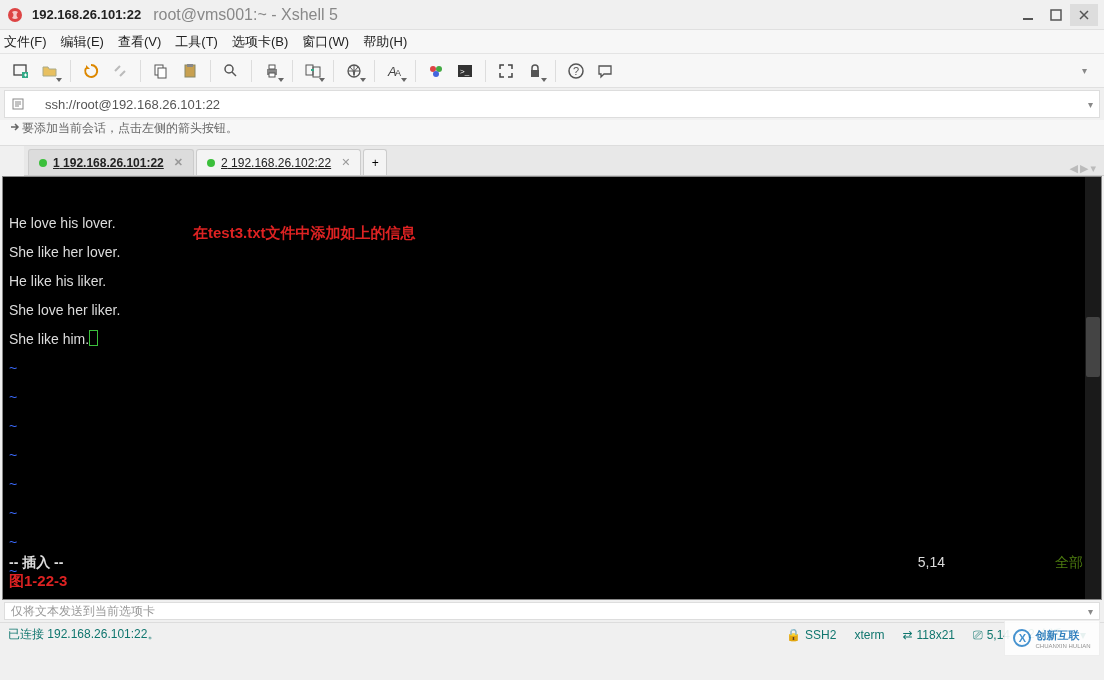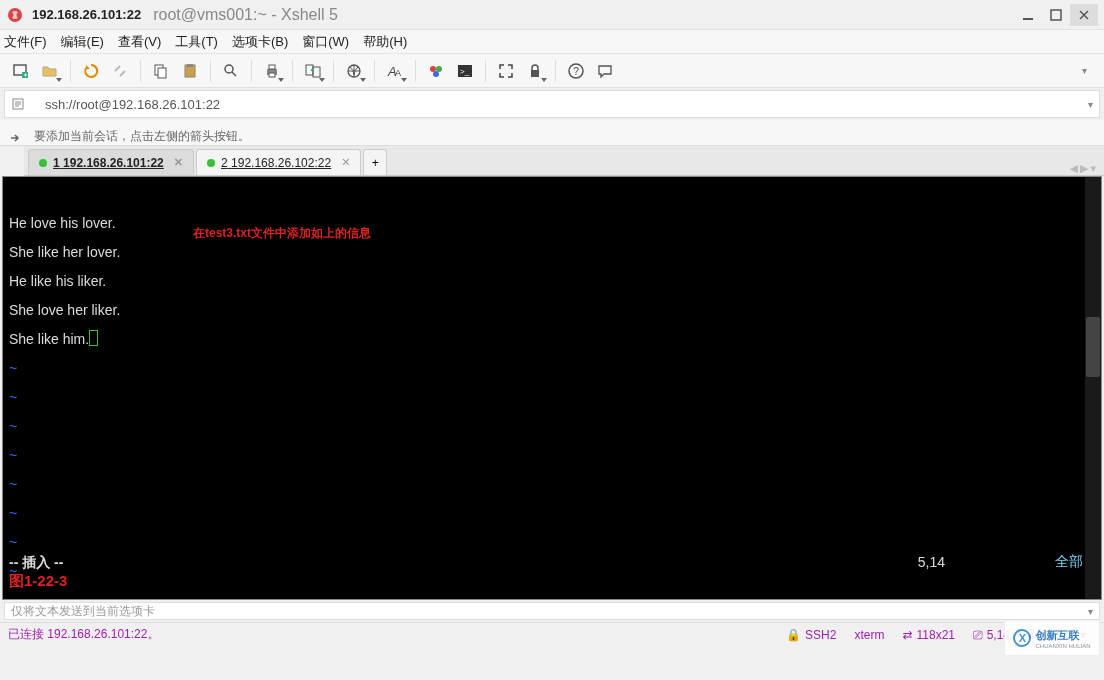--- a/index.html
+++ b/index.html
@@ -17,47 +17,47 @@
 .menubar span { cursor: default; }
 
 .toolbar { height: 34px; background: #f7f7f7; display: flex; align-items: center; padding: 0 8px; border-bottom: 1px solid #e0e0e0; gap: 3px; }
 .toolbar .tb-btn { width: 26px; height: 26px; display: flex; align-items: center; justify-content: center; color: #444; position: relative; }
 .toolbar .tb-btn.drop::after { content: ""; border-left: 3px solid transparent; border-right: 3px solid transparent; border-top: 4px solid #666; position: absolute; bottom: 2px; right: 1px; }
 .toolbar .sep { width: 1px; height: 22px; background: #ddd; margin: 0 4px; }
 .toolbar .chev { margin-left: auto; width: 14px; color: #888; font-size: 10px; }
 
 .addressbar { height: 28px; background: #fff; border: 1px solid #ddd; margin: 2px 4px; display: flex; align-items: center; padding: 0 6px; font-size: 13px; color: #555; gap: 20px; }
 
-.hintbar { height: 26px; background: #f7f7f7; display: flex; align-items: flex-end; padding: 0 8px; font-size: 12px; color: #666; border-bottom: 1px solid #ddd; gap: 12px; }
+.hintbar { height: 26px; background: #f7f7f7; display: flex; align-items: flex-start; padding: 0 8px; font-size: 12px; color: #666; border-bottom: 1px solid #ddd; gap: 0; }
 
 .tabstrip { height: 30px; background: #e8e8e8; display: flex; align-items: flex-end; padding: 0 4px; border-bottom: 1px solid #ccc; position: relative; margin-left: 24px; }
 .tab { height: 26px; padding: 0 10px; background: #f4f4f4; border: 1px solid #ccc; border-bottom: none; display: flex; align-items: center; font-size: 12px; gap: 6px; margin-right: 2px; border-radius: 3px 3px 0 0; }
 .tab.active { background: #dcdcdc; font-weight: bold; }
 .tab .dot { width: 8px; height: 8px; border-radius: 50%; background: #3bbf3b; }
 .tab .tabname { text-decoration: underline; color: #222; }
 .tab .x { color: #999; font-size: 11px; margin-left: 4px; }
 .tab.add { width: 24px; justify-content: center; padding: 0; background: #f4f4f4; }
 .tabstrip .navarr { margin-left: auto; display: flex; gap: 2px; color: #bbb; font-size: 11px; padding-right: 4px; }
 
 .terminal { flex: 1; background: #000; color: #ddd; font-family: "Consolas","Courier New",monospace; font-size: 14px; line-height: 28px; padding: 4px 6px; position: relative; height: 424px; border: 1px solid #888; margin: 0 2px; white-space: pre; overflow: hidden; }
 .terminal .line { color: #dcdcdc; }
 .terminal .tilde { color: #3b6bff; }
-.terminal .annot { color: #d22; font-weight: bold; position: absolute; left: 190px; top: 42px; font-family: "Microsoft YaHei",sans-serif; font-size: 12px; }
+.terminal .annot { color: #d22; font-weight: bold; position: absolute; left: 190px; top: 42px; font-family: "Microsoft YaHei",sans-serif; font-size: 15px; }
 .terminal .figlabel { color: #d22; font-weight: bold; position: absolute; left: 6px; bottom: 4px; font-family: "Microsoft YaHei",sans-serif; font-size: 15px; }
 .terminal .stat-mode { position: absolute; left: 6px; bottom: 23px; color: #ddd; font-weight: bold; }
 .terminal .stat-pos { position: absolute; right: 156px; bottom: 23px; color: #ddd; }
-.terminal .stat-all { position: absolute; right: 18px; bottom: 23px; color: #7dd3fc; font-family: Liberation Serif, serif; }
+.terminal .stat-all { position: absolute; right: 18px; bottom: 23px; color: #4d7c0f; }
 .terminal .cursor { display: inline-block; width: 9px; height: 16px; border: 1px solid #3bbf3b; position: relative; top: 2px; }
 .terminal .scrollbar { position: absolute; right: 0; top: 0; bottom: 0; width: 16px; background: #1a1a1a; }
 .terminal .scrollthumb { position: absolute; right: 1px; top: 140px; width: 14px; height: 60px; background: #444; border-radius: 2px; }
 
 .sendbar { height: 18px; background: #fff; border: 1px solid #ddd; margin: 2px 4px; display: flex; align-items: center; padding: 0 6px; font-size: 12px; color: #999; position: relative; }
 .sendbar .chev { margin-left: auto; color: #888; font-size: 10px; }
 
-.statusbar { height: 24px; background: #f0f0f0; border-top: 1px solid #ddd; display: flex; align-items: center; padding: 0 8px; font-size: 12px; color: #a21caf; gap: 18px; }
+.statusbar { height: 24px; background: #f0f0f0; border-top: 1px solid #ddd; display: flex; align-items: center; padding: 0 8px; font-size: 12px; color: #0f766e; gap: 18px; }
 .statusbar .left { flex: 1; }
 .statusbar .seg { display: flex; align-items: center; gap: 4px; }
 
 .watermark { position: absolute; right: 4px; bottom: 24px; width: 96px; height: 36px; background: #fff; border: 1px solid #eee; display: flex; align-items: center; justify-content: center; gap: 4px; font-size: 10px; color: #3388cc; opacity: 0.9; }
 .watermark .wm-icon { width: 18px; height: 18px; border: 2px solid #3388cc; border-radius: 50%; display: flex; align-items: center; justify-content: center; font-weight: bold; color: #3388cc; font-size: 11px; }
 
 svg { display: block; }
 </style>
 </head>
 <body>

